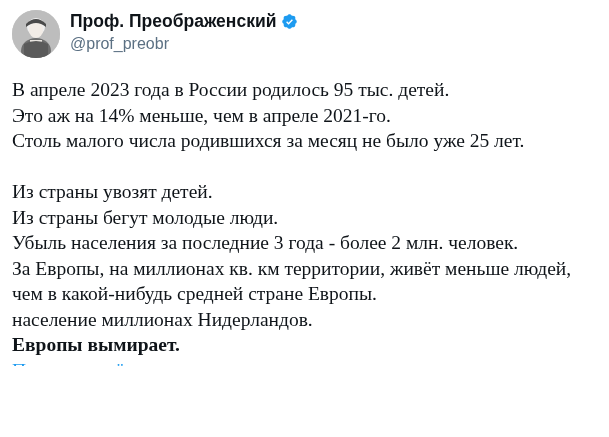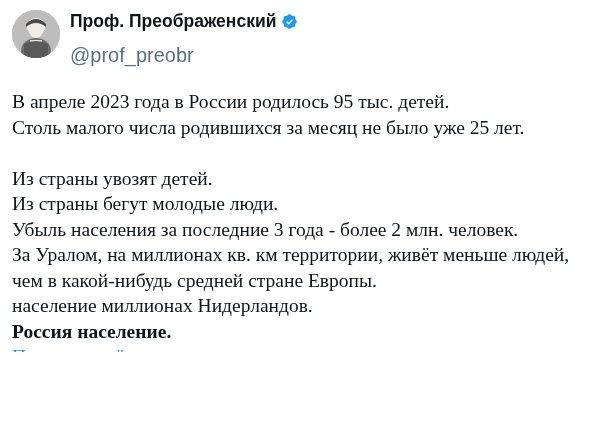--- a/index.html
+++ b/index.html
@@ -59,27 +59,27 @@
     white-space: nowrap;
   }
   .verified {
     width: 17px;
     height: 17px;
     flex: 0 0 17px;
     display: inline-block;
   }
   .handle {
     font-family: "Liberation Sans", sans-serif;
-    font-size: 20px;
+    font-size: 16px;
     color: #5b7083;
-    margin-top: 13px;
+    margin-top: 4px;
     white-space: nowrap;
   }
   .body {
-    margin-top: 23px;
+    margin-top: 11px;
     font-family: "Liberation Serif", serif;
     font-size: 19.5px;
     line-height: 25.5px;
     color: #0f1419;
     letter-spacing: 0px;
   }
   .body p {
     margin: 0;
     white-space: pre-wrap;
   }
@@ -125,25 +125,26 @@
           </svg>
         </span>
       </div>
       <div class="handle">@prof_preobr</div>
     </div>
 
   </div>
 
   <div class="body">
     <p>В апреле 2023 года в России родилось 95 тыс. детей.</p>
+    <p>Это аж на 14% меньше, чем в апреле 2021-го.</p>
     <p>Столь малого числа родившихся за месяц не было уже 25 лет.</p>
     <div class="blank-line"></div>
     <p>Из страны увозят детей.</p>
     <p>Из страны бегут молодые люди.</p>
     <p>Убыль населения за последние 3 года - более 2 млн. человек.</p>
-    <p>За Уралом, на миллионах кв. км территории, живёт меньше людей,</p>
+    <p>За Европы, на миллионах кв. км территории, живёт меньше людей,</p>
     <p>чем в какой-нибудь средней стране Европы.</p>
     <p>население миллионах Нидерландов.</p>
-    <p class="bold-line">Россия население.</p>
+    <p class="bold-line">Европы вымирает.</p>
     <p class="clipped">Показать ещё</p>
   </div>
 
 </div>
 
 </body></html>

